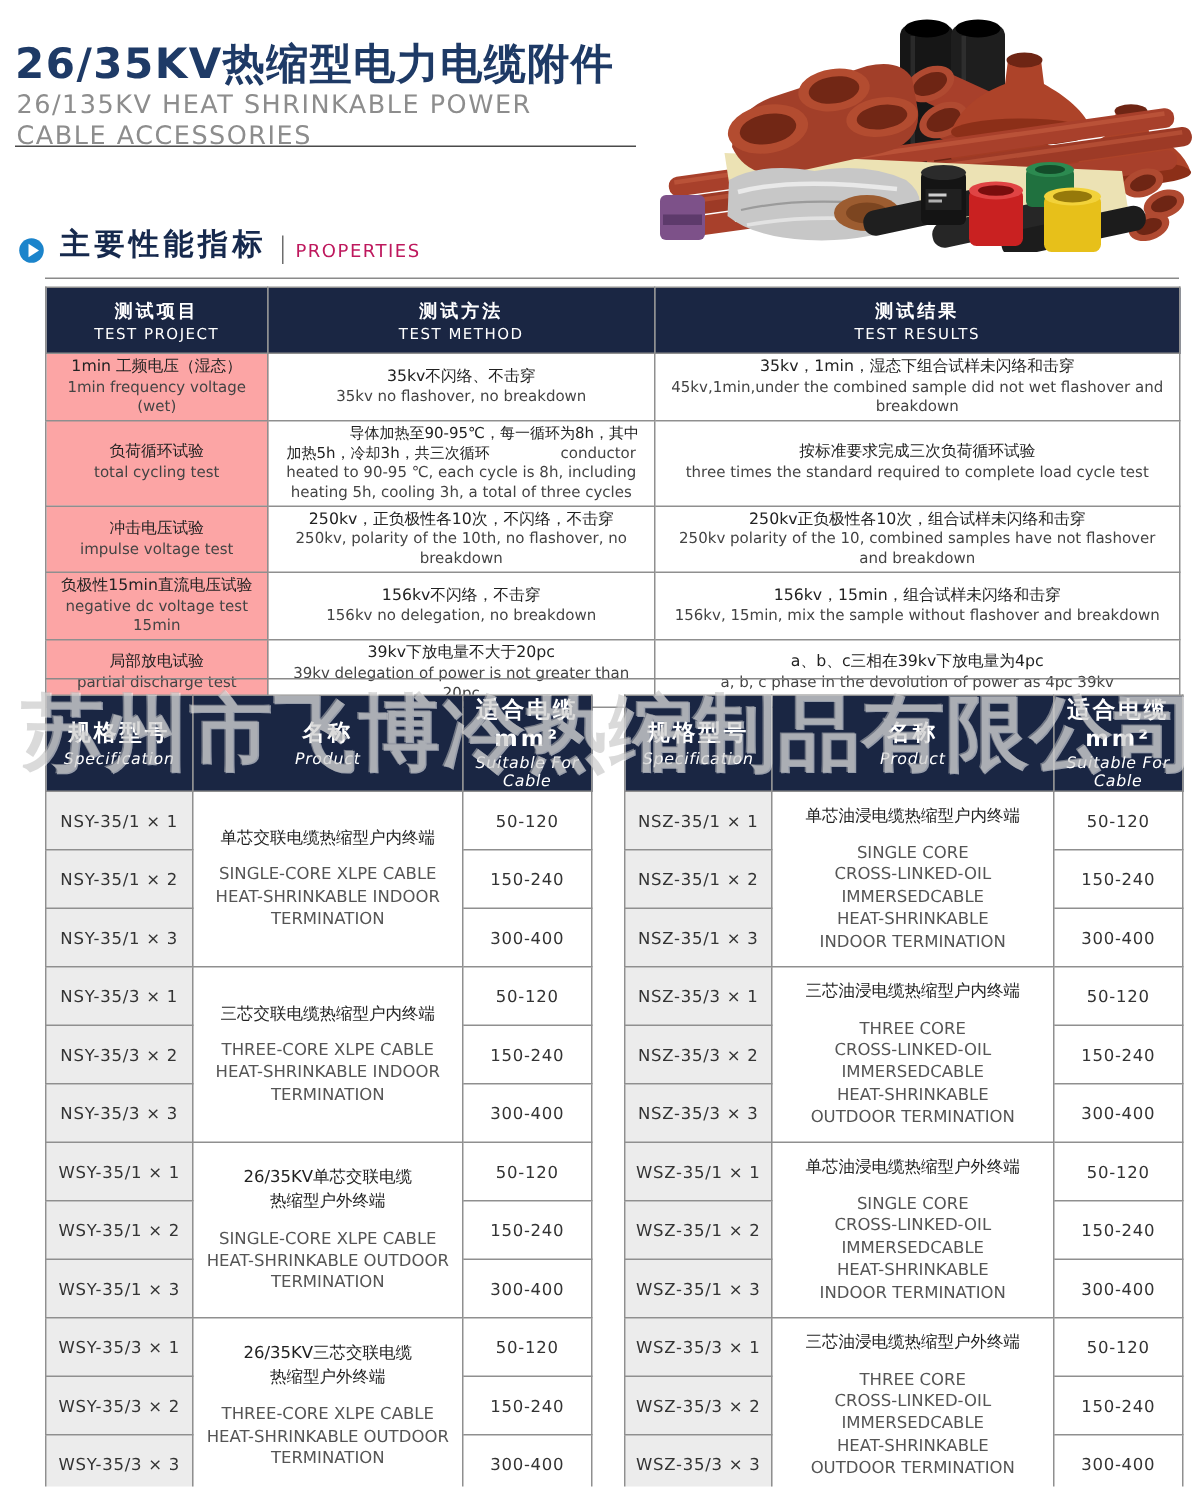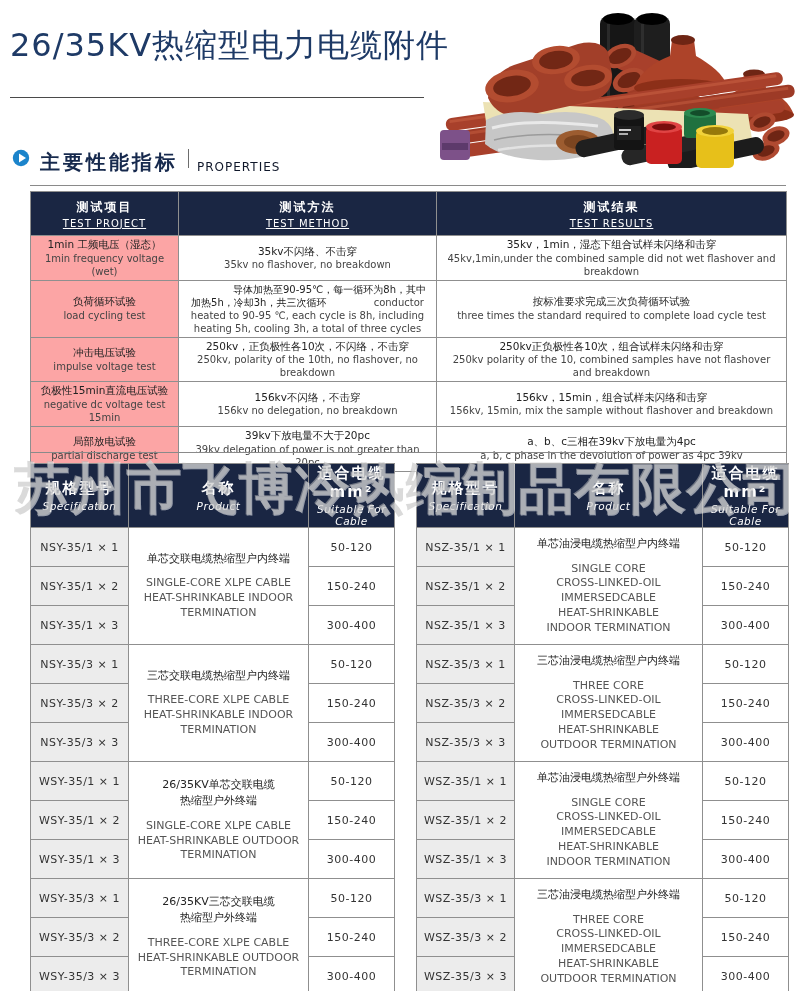--- a/index.html
+++ b/index.html
@@ -1,46 +1,46 @@
 <!DOCTYPE html>
 <html><head>
 <meta charset="utf-8">
 <style>
   * { margin:0; padding:0; box-sizing:border-box; }
   body { background:#ffffff; font-family:"DejaVu Sans","Liberation Sans",sans-serif; }
   .page { position:relative; width:800px; height:991px; background:#fff; overflow:hidden; }
 
   
-  .page-title { position:absolute; left:10px; top:24px; font-size:32px; font-weight:normal;
+  .page-title { position:absolute; left:10px; top:24px; font-size:28px; font-weight:bold;
                 color:#1e3a66; letter-spacing:1px; white-space:nowrap; }
   .page-subtitle { position:absolute; left:11px; top:60px; font-size:17px; color:#8d8d8d;
                    letter-spacing:1px; line-height:1.22; }
   .title-rule { position:absolute; left:10px; top:97px; width:414px; height:1px; background:#4a4a4a; }
 
   
   .photo { position:absolute; left:428px; top:2px; width:368px; height:166px; }
 
   
-  .section-hd { position:absolute; display:flex; align-items:flex-start; }
+  .section-hd { position:absolute; display:flex; align-items:flex-end; }
   .section-hd .bullet { width:18px; height:18px; margin-right:10px; flex:0 0 auto; }
   .section-hd .zh { font-size:20px; font-weight:bold; color:#16294d; letter-spacing:3px; }
   .section-hd .vline { width:1px; height:19px; background:#6d6d6d; margin:0 8px 0 10px; }
-  .section-hd .en { font-size:12px; color:#0f172a; letter-spacing:1px; align-self:flex-end; padding-bottom:2px; }
+  .section-hd .en { font-size:12px; color:#be185d; letter-spacing:1px; align-self:flex-end; padding-bottom:2px; }
   .section-rule { position:absolute; height:1px; background:#8a8a8a; }
 
   
   table { border-collapse:collapse; table-layout:fixed; }
   th, td { border:1px solid #8f8f8f; }
   thead th { background:#1a2643; color:#ffffff; font-weight:normal; }
 
   
   .props { position:absolute; left:30px; top:191px; width:756px; }
   .props thead th { height:44px; }
   .props .hzh { font-size:12px; font-weight:bold; letter-spacing:2px; }
-  .props .hen { font-size:10px; letter-spacing:1px; margin-top:2px;text-decoration:underline; }
+  .props .hen { font-size:10px; letter-spacing:1px; margin-top:2px; }
   .props td { text-align:center; vertical-align:middle; padding:2px 6px; }
   .props td.proj { background:#fca5a5; }
   .props .czh { font-size:10.5px; color:#222; line-height:1.3; }
   .props .cen { font-size:10px; color:#444; line-height:1.3; }
   .props .flow { font-size:10px; color:#333; line-height:1.3; }
   .props .flow .czh, .props .flow .cen { display:inline; font-size:10px;margin-left:44px; }
 
   
   .spec { position:absolute; top:463px; }
   .spec-left { left:30px; width:364px; }
@@ -60,20 +60,24 @@
                font-size:55px; font-weight:bold; color:rgba(187,187,187,0.55);
                letter-spacing:1px; white-space:nowrap; pointer-events:none;
                text-shadow:1px 1px 0 rgba(255,255,255,0.55); }
 </style>
 </head>
 <body>
 
 <div class="page">
 
   <div class="page-title">26/35KV热缩型电力电缆附件</div>
+  <div class="page-subtitle">
+    <div>26/135KV HEAT SHRINKABLE POWER</div>
+    <div>CABLE ACCESSORIES</div>
+  </div>
   <div class="title-rule"></div>
 
   <svg class="photo" viewBox="0 0 368 166" aria-hidden="true">
 
     <g>
       <rect x="172" y="14" width="36" height="120" rx="8" fill="#161616"></rect>
       <rect x="206" y="14" width="36" height="120" rx="8" fill="#1e1e1e"></rect>
       <rect x="176" y="85" width="64" height="50" fill="#181818"></rect>
       <ellipse cx="190" cy="17" rx="15" ry="6" fill="#000"></ellipse>
       <ellipse cx="224" cy="17" rx="15" ry="6" fill="#000"></ellipse>
@@ -215,21 +219,21 @@
           <div class="cen">35kv no flashover, no breakdown</div>
         </td>
         <td>
           <div class="czh">35kv，1min，湿态下组合试样未闪络和击穿</div>
           <div class="cen">45kv,1min,under the combined sample did not wet flashover and breakdown</div>
         </td>
       </tr>
       <tr style="height:42px;">
         <td class="proj">
           <div class="czh">负荷循环试验</div>
-          <div class="cen">load cycling test</div>
+          <div class="cen">total cycling test</div>
         </td>
         <td class="flow">
           <span class="czh">导体加热至90-95℃，每一循环为8h，其中加热5h，冷却3h，共三次循环</span>
           <span class="cen">conductor heated to 90-95 ℃, each cycle is 8h, including heating 5h, cooling 3h, a total of three cycles</span>
         </td>
         <td>
           <div class="czh">按标准要求完成三次负荷循环试验</div>
           <div class="cen">three times the standard required to complete load cycle test</div>
         </td>
       </tr>

